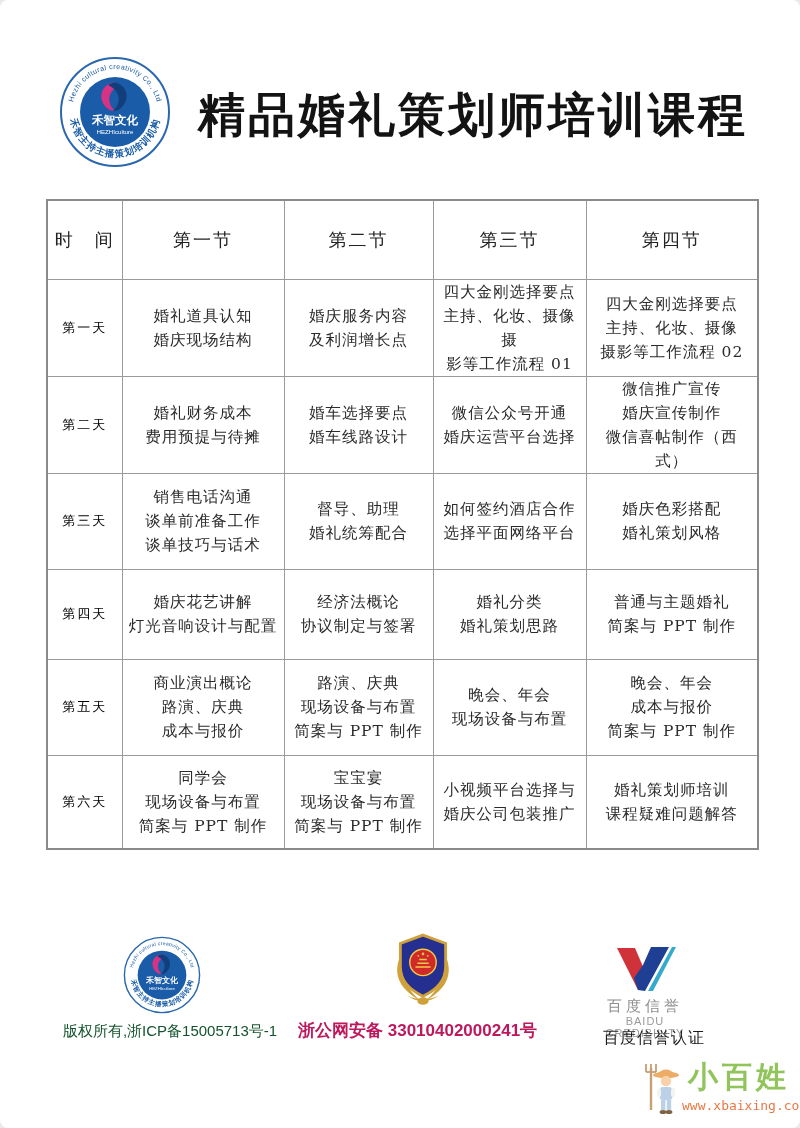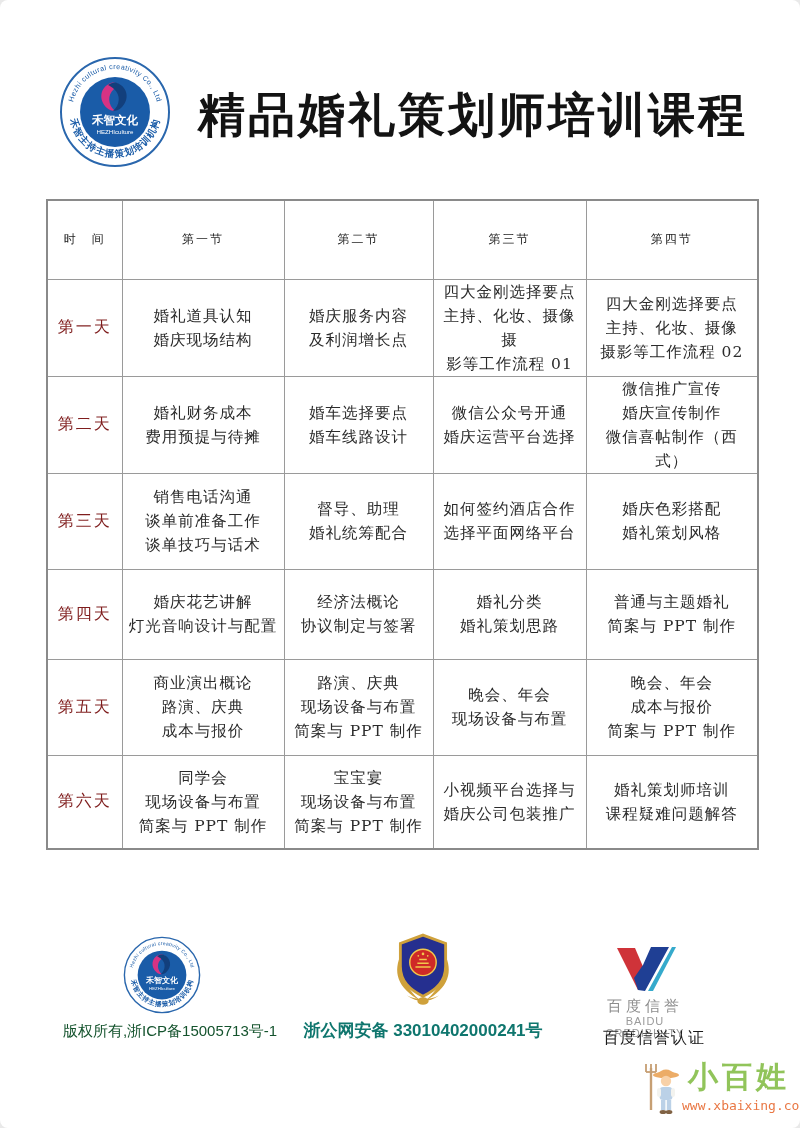--- a/index.html
+++ b/index.html
@@ -27,34 +27,34 @@
     border:1px solid #9a9a9a;vertical-align:middle;text-align:center;
     font-weight:normal;padding:0 6px;box-sizing:border-box;
   }
   table.sched thead tr{height:79px;}
   table.sched tbody tr:nth-child(1){height:96px;}
   table.sched tbody tr:nth-child(2){height:92px;}
   table.sched tbody tr:nth-child(3){height:96px;}
   table.sched tbody tr:nth-child(4){height:90px;padding-left:35px;}
   table.sched tbody tr:nth-child(5){height:96px;}
   table.sched tbody tr:nth-child(6){height:94px;}
-  .col-head{font-size:12px;font-weight:600;letter-spacing:2px;color:#222;}
-  .day{font-size:16px;letter-spacing:2px;color:#7f1d1d;}
+  .col-head{font-size:18px;font-weight:600;letter-spacing:2px;color:#222;}
+  .day{font-size:13px;letter-spacing:2px;color:#000000;}
   .cell{font-size:15.5px;line-height:24px;letter-spacing:1px;white-space:pre-line;color:#2b2b2b;}
   
   .sans{font-family:"Liberation Sans","DejaVu Sans",sans-serif;}
   .logo-bottom{position:absolute;left:123px;top:936px;width:78px;height:78px;}
   .copyright{
     position:absolute;left:55px;top:1022px;width:230px;text-align:center;
     font-size:15px;color:#14532d;letter-spacing:0;
   }
   .police-badge{position:absolute;left:390px;top:928px;width:66px;height:82px;}
   .police-caption{
-    position:absolute;left:298px;top:1019px;width:250px;text-align:center;
-    font-size:17px;font-weight:bold;color:#0f766e;
+    position:absolute;left:298px;top:1019px;width:250px;
+    font-size:17px;font-weight:bold;color:#be185d;
   }
   .baidu-logo{position:absolute;left:612px;top:942px;width:64px;height:54px;}
   .baidu-cn{
     position:absolute;left:585px;top:997px;width:120px;text-align:center;
     font-size:15px;color:#8d8d8d;letter-spacing:4px;
   }
   .baidu-en{
     position:absolute;left:585px;top:1015px;width:120px;text-align:center;
     font-size:11px;color:#9a9a9a;letter-spacing:1px;
   }

